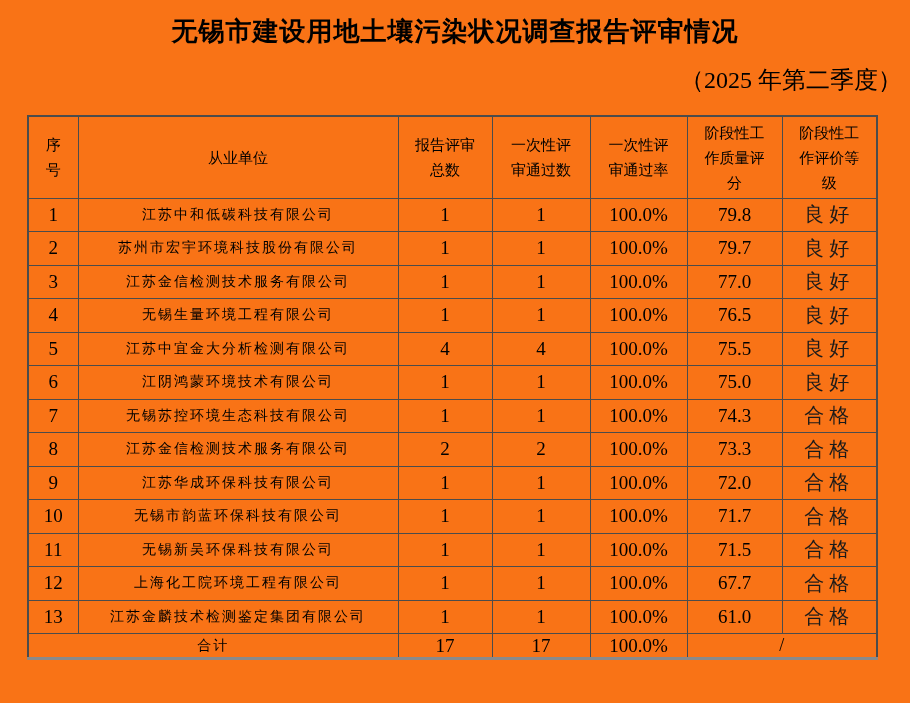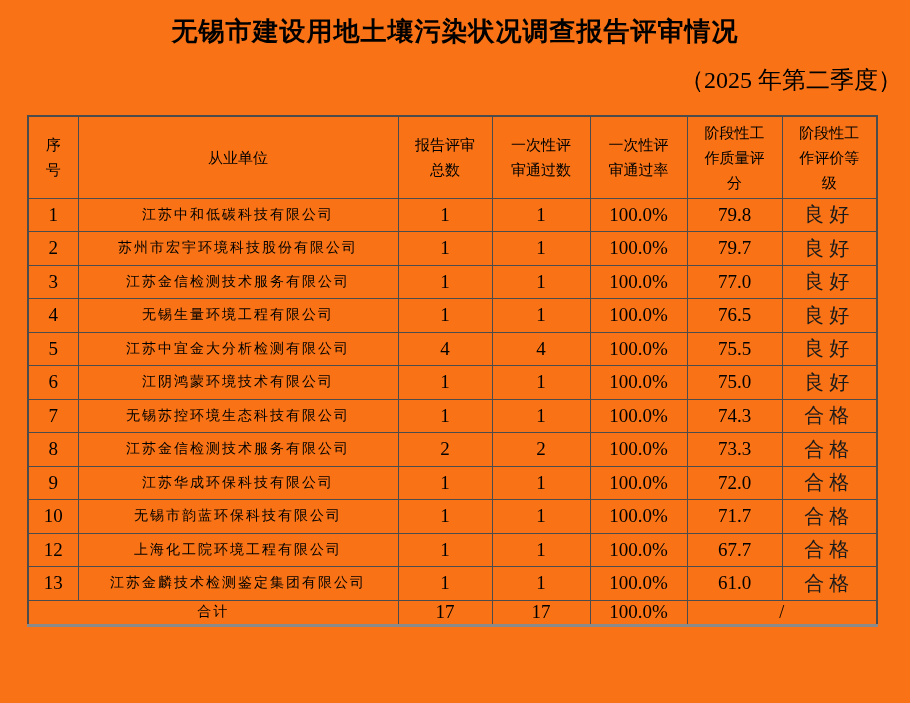--- a/index.html
+++ b/index.html
@@ -222,20 +222,29 @@
       <tr class="data-row">
         <td class="seq-cell">10</td>
         <td class="company-cell">无锡市韵蓝环保科技有限公司</td>
         <td class="num-cell">1</td>
         <td class="num-cell">1</td>
         <td class="num-cell">100.0%</td>
         <td class="num-cell">71.7</td>
         <td class="grade-cell">合格</td>
       </tr>
       <tr class="data-row">
+        <td class="seq-cell">11</td>
+        <td class="company-cell">无锡新吴环保科技有限公司</td>
+        <td class="num-cell">1</td>
+        <td class="num-cell">1</td>
+        <td class="num-cell">100.0%</td>
+        <td class="num-cell">71.5</td>
+        <td class="grade-cell">合格</td>
+      </tr>
+      <tr class="data-row">
         <td class="seq-cell">12</td>
         <td class="company-cell">上海化工院环境工程有限公司</td>
         <td class="num-cell">1</td>
         <td class="num-cell">1</td>
         <td class="num-cell">100.0%</td>
         <td class="num-cell">67.7</td>
         <td class="grade-cell">合格</td>
       </tr>
       <tr class="data-row">
         <td class="seq-cell">13</td>

